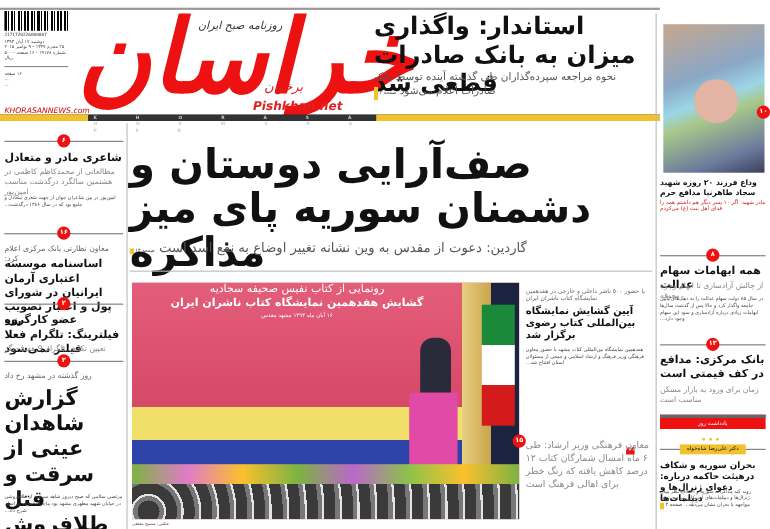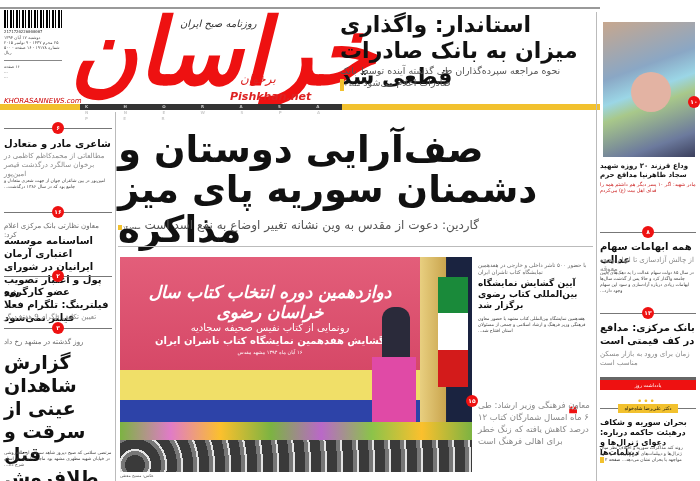--- a/index.html
+++ b/index.html
@@ -131,21 +131,21 @@
 <div class="abs ybadge rtl">دکتر علی‌رضا شاه‌خواه</div>
 <div class="abs rh rtl" style="top:418px;font-size:8px;line-height:10px">بحران سوریه و شکاف درهیئت حاکمه درباره: دعوای ژنرال‌ها و دیپلمات‌ها</div>
 <div class="abs body rtl" style="left:600px;top:445px;width:96px">
   <span>روند کند مذاکرات سوریه و اختلاف نظر میان ژنرال‌ها و دیپلمات‌های آمریکایی بر سر نحوه مواجهه با بحران نشان می‌دهد...</span>
   <span class="pg">صفحه ۲</span>
 </div>
 
 <div class="abs hr" style="left:4px;top:128px;width:108px"></div>
 <div class="abs num" style="left:52px;top:122px">۶</div>
 <div class="abs lh rtl" style="top:137px">شاعری مادر و متعادل</div>
-<div class="abs ls rtl" style="top:152px">مطالعاتی از محمدکاظم کاظمی در برخوان سالگرد درگذشت قیصر امین‌پور</div>
+<div class="abs ls rtl" style="top:152px">مطالعاتی از محمدکاظم کاظمی در هشتمین سالگرد درگذشت مناسب امین‌پور</div>
 <div class="abs body rtl" style="left:4px;top:178px;width:108px">امین‌پور در بین شاعران جوان از جهت شعری متعادل و جامع بود که در سال ۱۳۸۶ درگذشت...</div>
 
 <div class="abs hr" style="left:4px;top:212px;width:108px"></div>
 <div class="abs num" style="left:52px;top:206px">۱۶</div>
 <div class="abs ls rtl" style="top:222px;color:#666">معاون نظارتی بانک مرکزی اعلام کرد:</div>
 <div class="abs lh rtl" style="top:234px">اساسنامه موسسه اعتباری آرمان ایرانیان در شورای پول و اعتبار تصویب شد</div>
 
 <div class="abs hr" style="left:4px;top:276px;width:108px"></div>
 <div class="abs num" style="left:52px;top:270px">۲</div>
 <div class="abs lh rtl" style="top:285px">عضو کارگروه فیلترینگ: تلگرام فعلا فیلتر نمی‌شود</div>
@@ -159,21 +159,20 @@
 
 <div class="abs mh rtl">صف‌آرایی دوستان و دشمنان سوریه پای میز مذاکره</div>
 <div class="abs msub rtl">
   <span>گاردین: دعوت از مقدس به وین نشانه تغییر اوضاع به نفع اسد است</span>
   <span class="pg">صفحه ۱۴</span>
 </div>
 <div class="abs hr" style="left:118px;top:246px;width:475px;background:#bbb"></div>
 
 <div class="abs mainphoto">
   <div class="banner rtl">
-    <div class="b1">دوازدهمین دوره انتخاب کتاب سال خراسان رضوی</div>
     <div class="b2">رونمایی از کتاب نفیس صحیفه سجادیه</div>
     <div class="b3">گشایش هفدهمین نمایشگاه کتاب ناشران ایران</div>
     <div class="b4">۱۶ آبان ماه ۱۳۹۴ مشهد مقدس</div>
   </div>
   <div class="yellowband"></div>
   <div class="blueband"></div>
   <div class="curtain"></div>
   <div class="flag"></div>
   <div class="speaker"></div>
   <div class="podium"></div>

